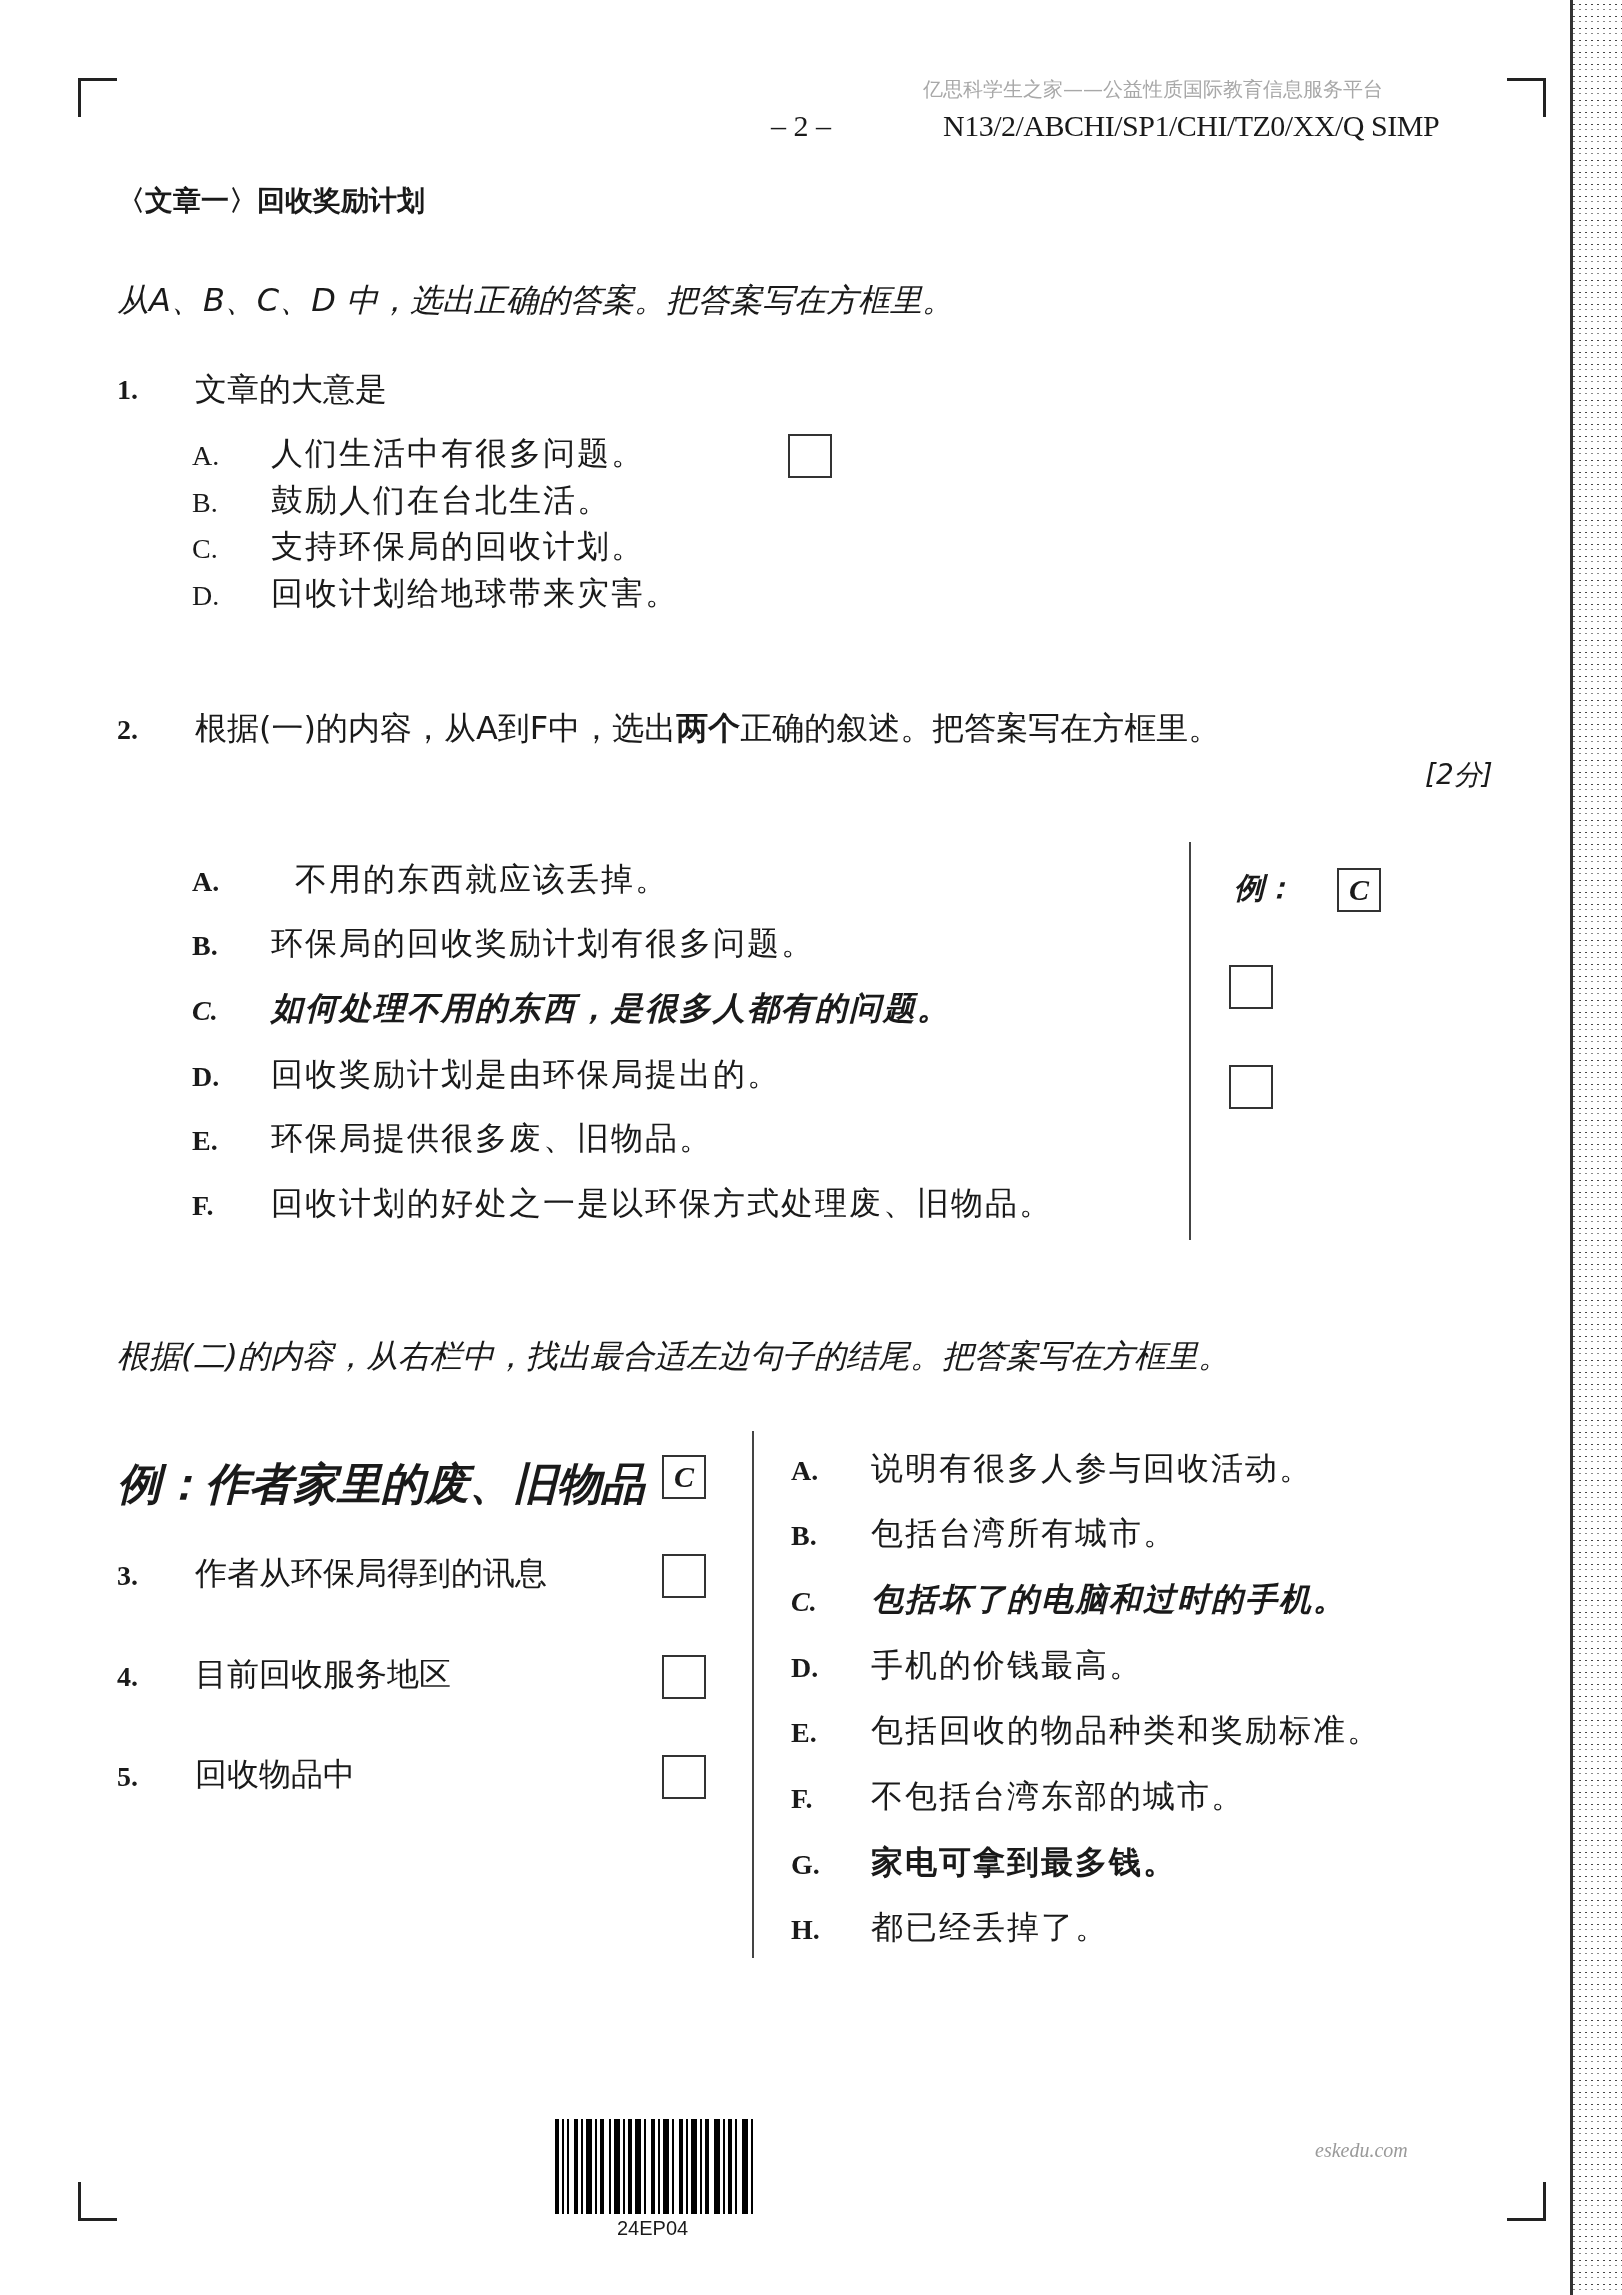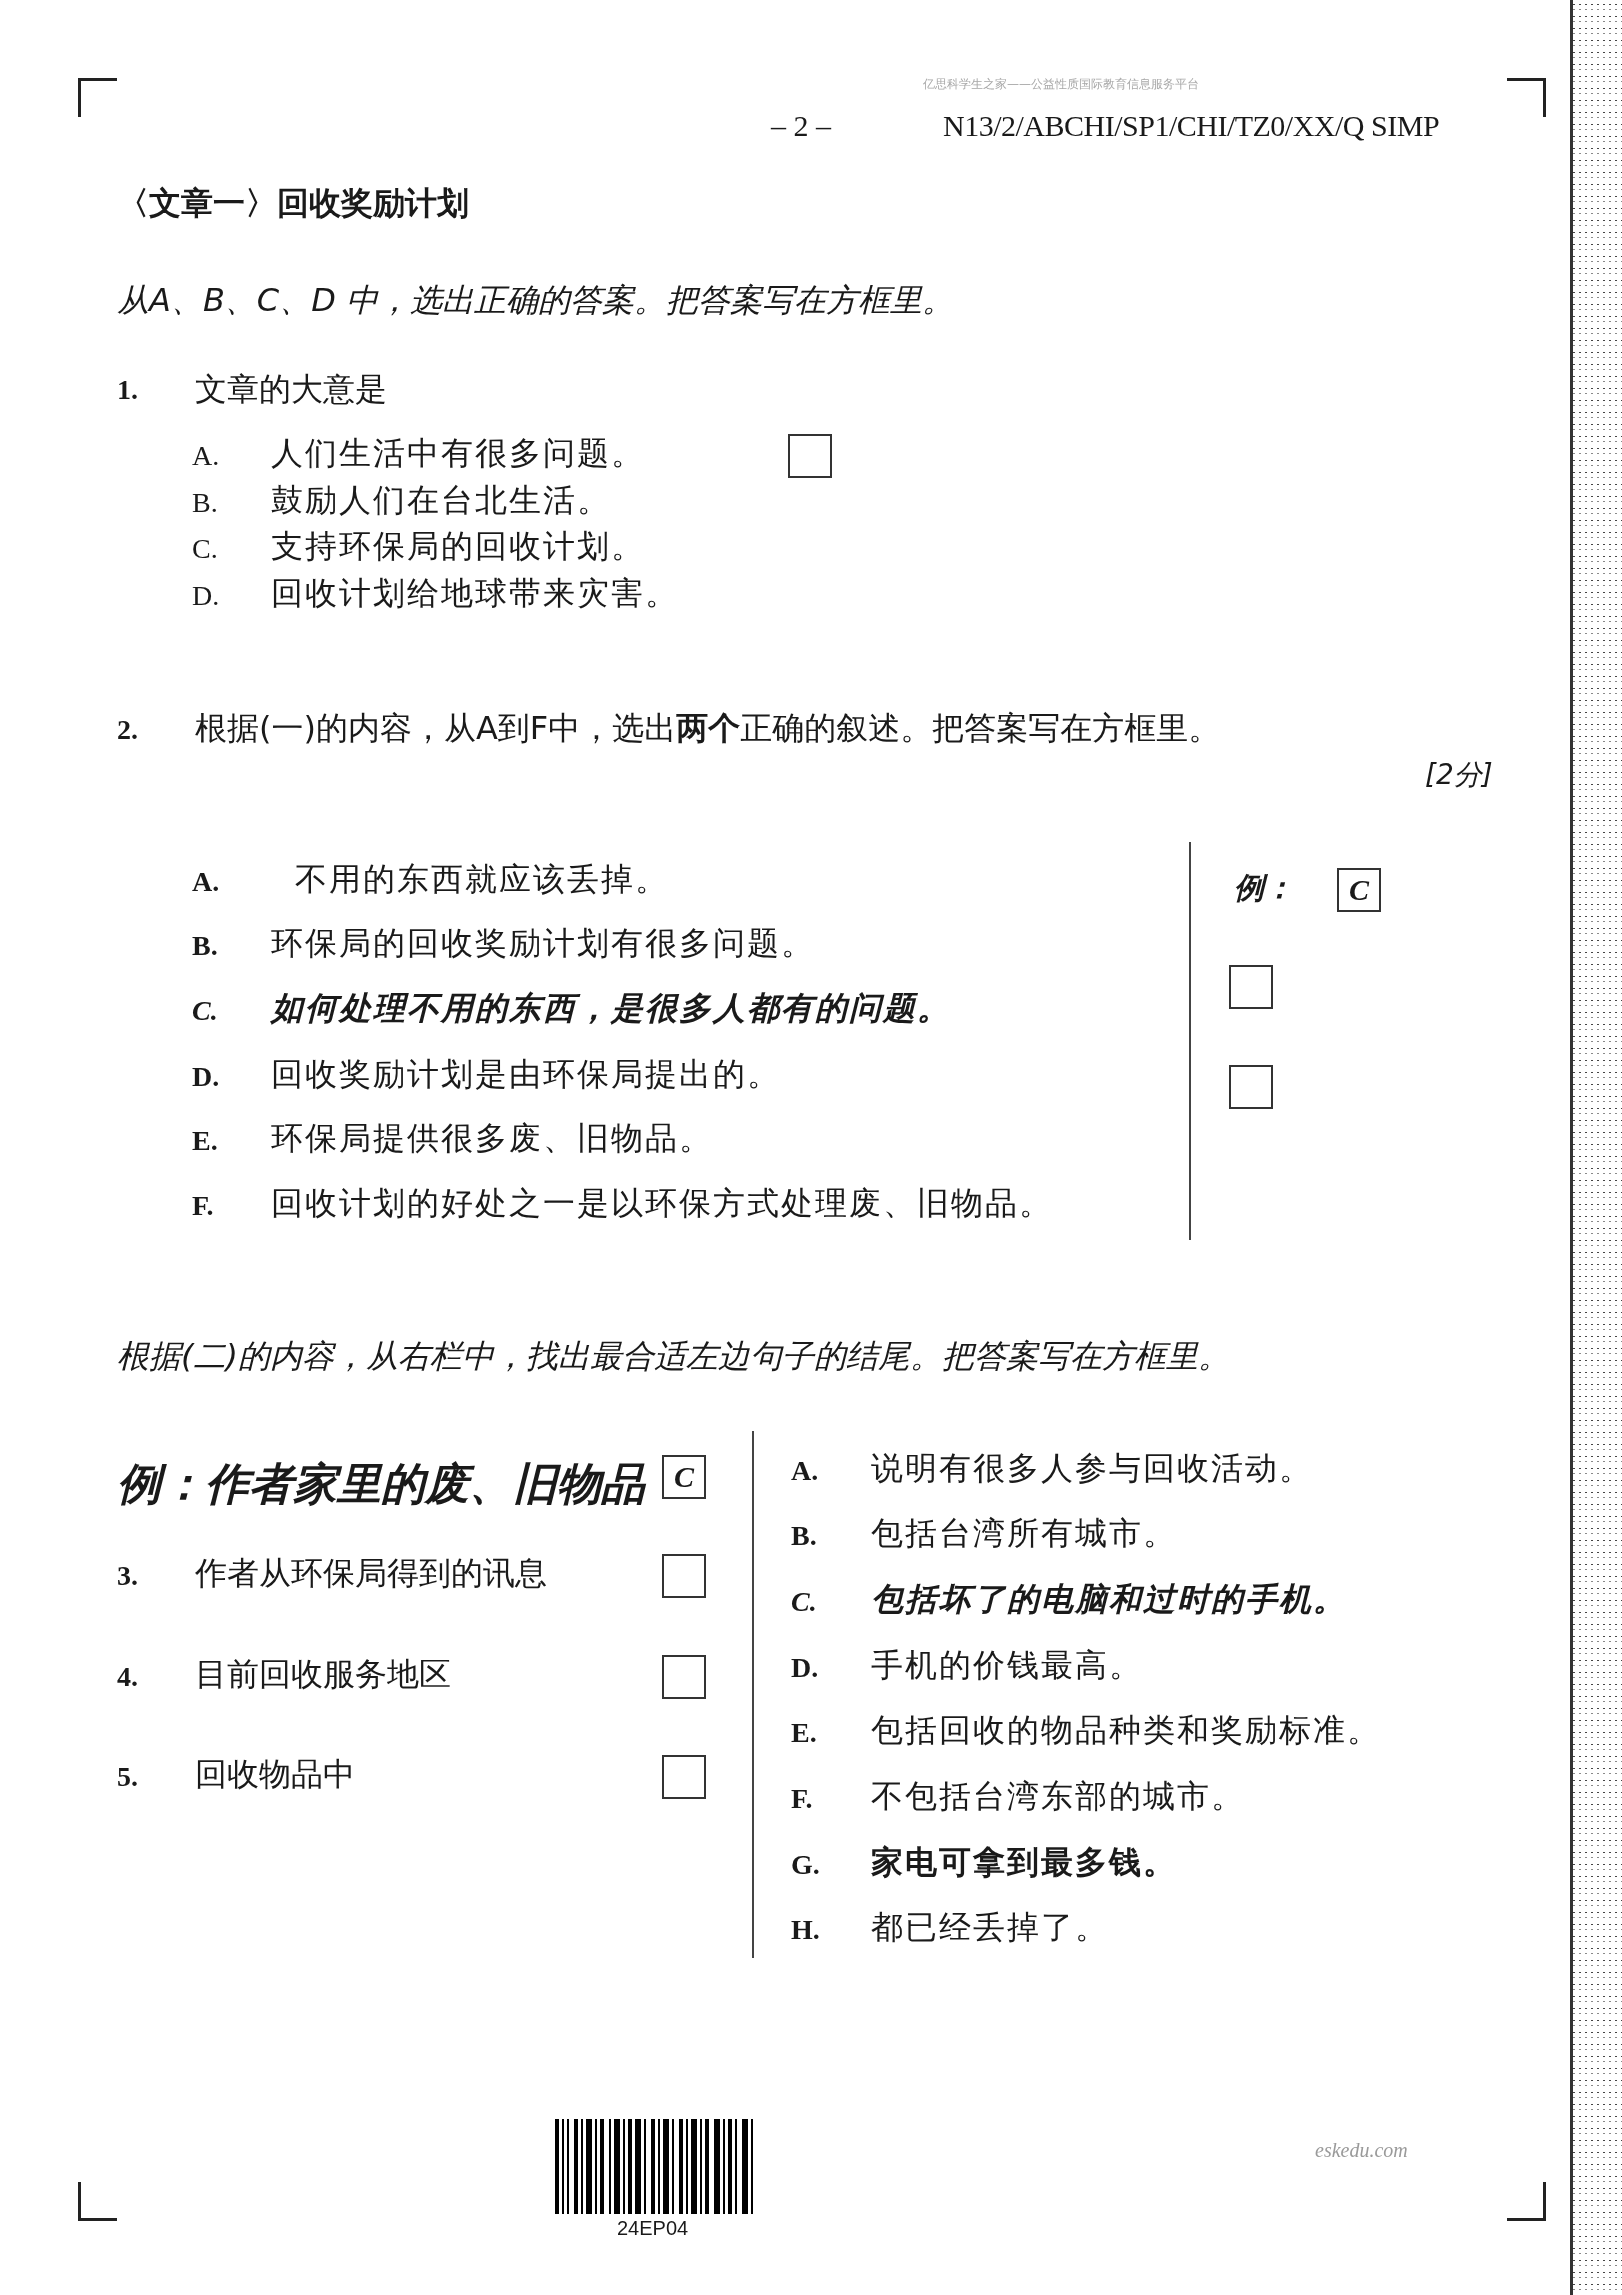--- a/index.html
+++ b/index.html
@@ -22,25 +22,25 @@
       repeating-linear-gradient(0deg, transparent 0 5px, #8a8a8a 5px 6px, transparent 6px 10px, #444 10px 11px, transparent 11px 12px);
   }
 
   
   .corner { position:absolute; width:36px; height:36px; border-color:#222; border-style:solid; border-width:0; }
   .c-tl { left:78px; top:78px; border-top-width:3px; border-left-width:3px; }
   .c-tr { left:1507px; top:78px; border-top-width:3px; border-right-width:3px; }
   .c-bl { left:78px; top:2182px; border-bottom-width:3px; border-left-width:3px; }
   .c-br { left:1507px; top:2182px; border-bottom-width:3px; border-right-width:3px; }
 
-  .watermark { color:#a8a8a8; font-size:12px; }
+  .watermark { color:#a8a8a8; font-size:20px; }
   .header-code { font-size:30px; letter-spacing:-0.5px; }
   .page-num { font-size:30px; }
 
-  .title { font-size:32px; font-weight:bold; }
+  .title { font-size:28px; font-weight:bold; }
   .instr { font-size:32px; font-style:italic; }
   .qnum { font-size:28px; font-weight:bold; font-family:"Liberation Serif", serif; }
   .qtext { font-size:32px; }
   .optletter { font-size:28px; font-family:"Liberation Serif", serif; }
   .optletter.b { font-weight:bold; }
   .opttext { font-size:32px; letter-spacing:2px; }
   .example { font-weight:bold; font-style:italic; }
   .box {
     position:absolute; width:44px; height:44px; border:2px solid #333; box-sizing:border-box;
     display:flex; align-items:center; justify-content:center;

